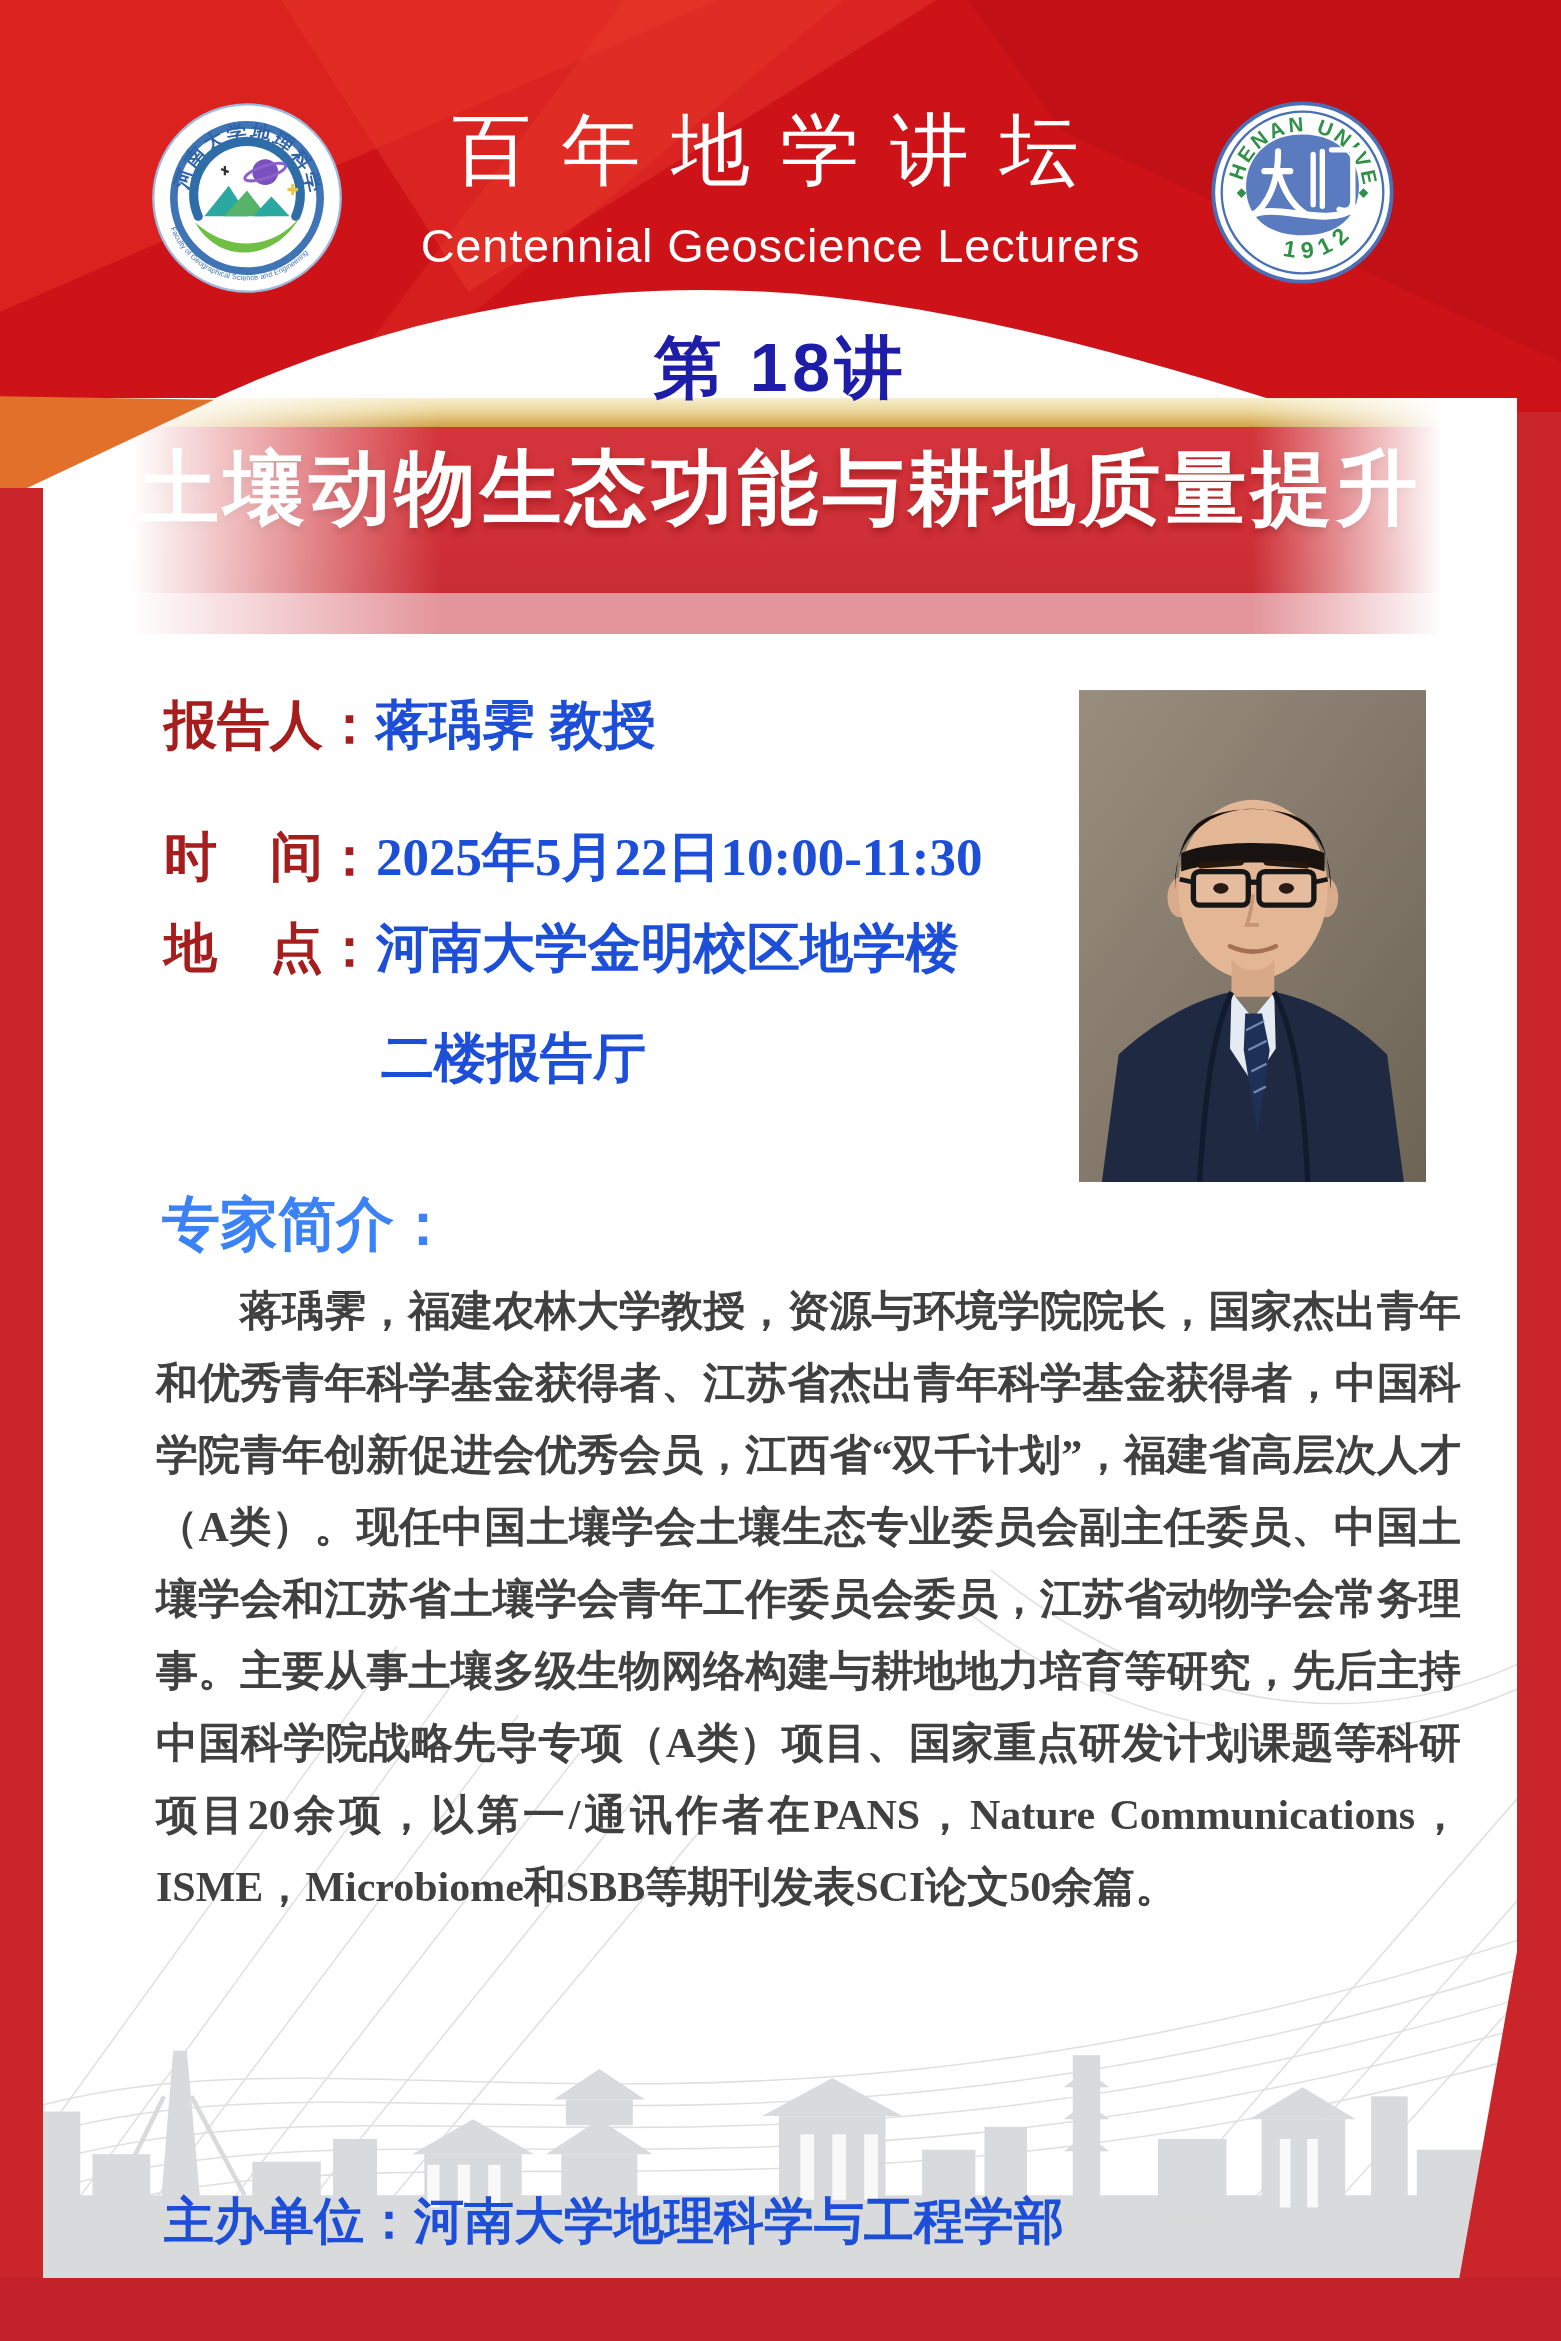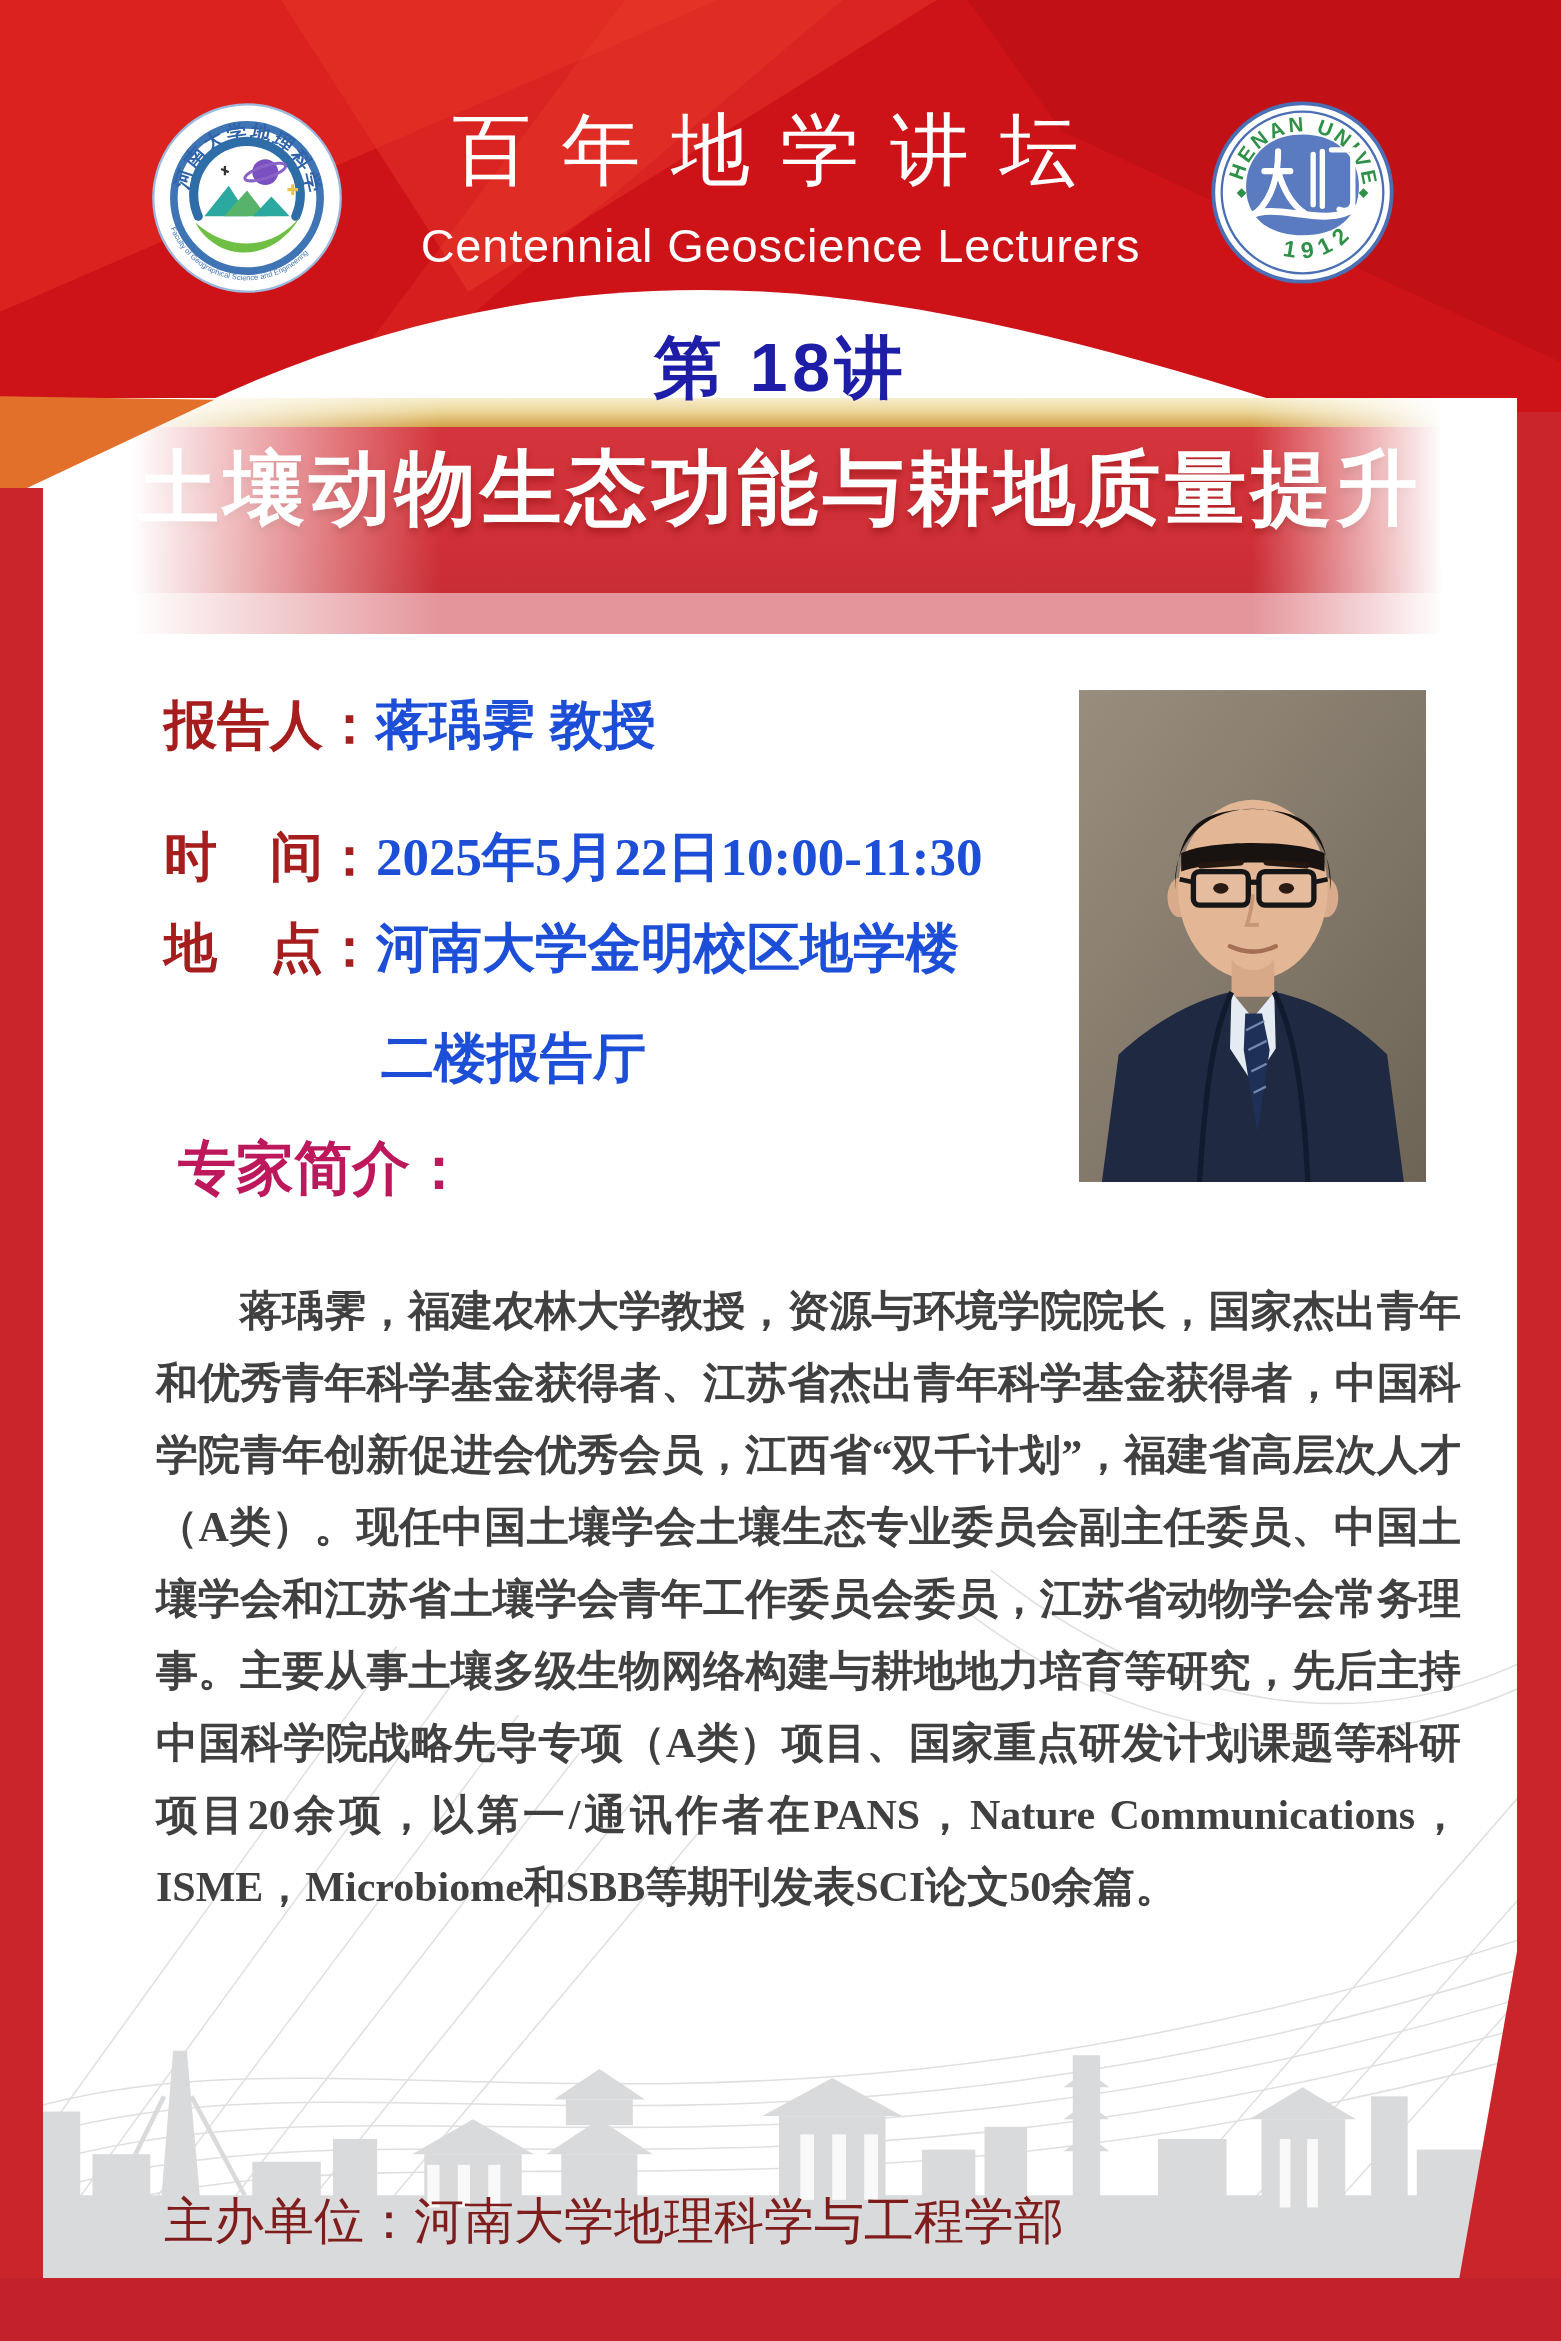--- a/index.html
+++ b/index.html
@@ -50,29 +50,29 @@
   
   .info-line{left:164px;color:#a51d1d;font-size:53px;font-weight:bold;z-index:6;white-space:nowrap;}
   .info-line .val{color:#1d4ed8;}
   .serifv{font-family:"Liberation Serif",serif;}
   .venue2{left:381px;}
 
   
   .photo{left:1079px;top:690px;width:347px;height:492px;z-index:6;}
 
   
-  .bio-heading{left:162px;top:1130px;color:#be185d;font-size:58px;font-weight:bold;z-index:6;margin-left:16px;}
+  .bio-heading{left:162px;top:1186px;color:#3b82f6;font-size:58px;font-weight:bold;z-index:6;}
   .bio-text{left:156px;top:1275px;width:1305px;color:#404040;font-size:42px;line-height:72px;
       text-align:justify;text-indent:2em;font-weight:bold;z-index:6;
       font-family:"Liberation Serif","DejaVu Serif",serif;}
 
   
   .guilloche{left:0;top:1555px;width:1561px;height:762px;z-index:0;}
   .skyline{left:0;top:2005px;width:1561px;height:274px;z-index:1;}
-  .organizer{left:164px;top:2188px;color:#7f1d1d;font-size:50px;font-weight:normal;z-index:6;white-space:nowrap;}
+  .organizer{left:164px;top:2188px;color:#1d4ed8;font-size:50px;font-weight:bold;z-index:6;white-space:nowrap;}
   .footer{left:0;top:2278px;width:1561px;height:64px;background:#c3222a;z-index:5;}
 </style>
 </head>
 <body>
 
 <div id="page">
 
   <div class="abs header-red">
     <div class="facet f1"></div>
     <div class="facet f2"></div>

